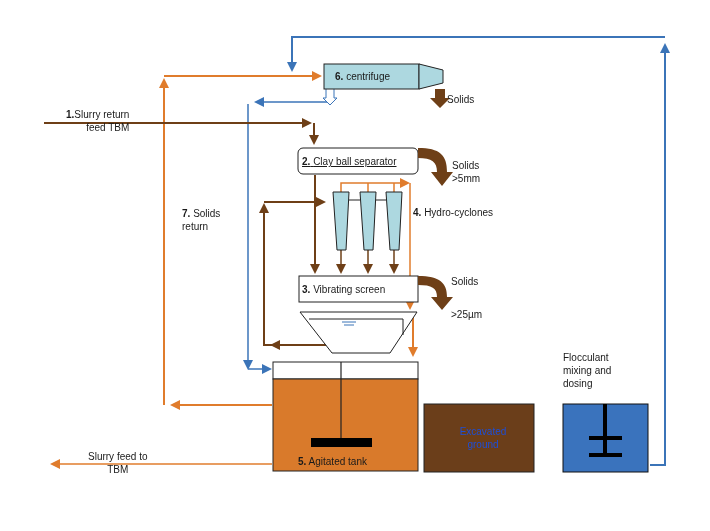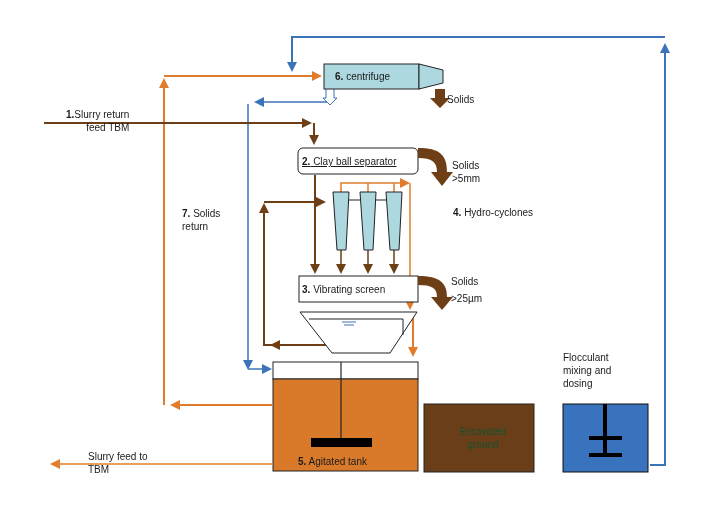--- a/index.html
+++ b/index.html
@@ -128,48 +128,48 @@
 </div>
 
 <div class="lbl" style="left:302px;top:155px;text-decoration:underline;">
   <b>2.</b> <span>Clay ball separator</span>
 </div>
 <div class="lbl" style="left:452px;top:159px;">
   <div>Solids</div>
   <div>&gt;5mm</div>
 </div>
 
-<div class="lbl" style="left:413px;top:206px;margin-left:40px;">
+<div class="lbl" style="left:413px;top:206px;">
   <b>4.</b> <span>Hydro-cyclones</span>
 </div>
 
 <div class="lbl" style="left:182px;top:207px;">
   <div><b>7.</b> <span>Solids</span></div>
   <div>return</div>
 </div>
 
 <div class="lbl" style="left:302px;top:283px;">
   <b>3.</b> <span>Vibrating screen</span>
 </div>
 <div class="lbl" style="left:451px;top:275px;">
   <div>Solids</div>
-  <div style="margin-top:4px;">&gt;25µm</div>
+  <div style="margin-top:20px;">&gt;25µm</div>
 </div>
 
 <div class="lbl" style="left:298px;top:455px;">
   <b>5.</b> <span>Agitated tank</span>
 </div>
 
-<div class="lbl" style="left:424px;top:425px;width:118px;text-align:center;color:#14532d;">
+<div class="lbl" style="left:424px;top:425px;width:118px;text-align:center;color:#1d4ed8;">
   <div>Excavated</div>
   <div>ground</div>
 </div>
 
 <div class="lbl" style="left:563px;top:351px;width:85px;text-align:left;">
   <div>Flocculant</div>
   <div>mixing and</div>
   <div>dosing</div>
 </div>
 
-<div class="lbl" style="left:88px;top:450px;text-align:left;">
+<div class="lbl" style="left:88px;top:450px;text-align:center;">
   <div>Slurry feed to</div>
   <div>TBM</div>
 </div>
 
 </body></html>

